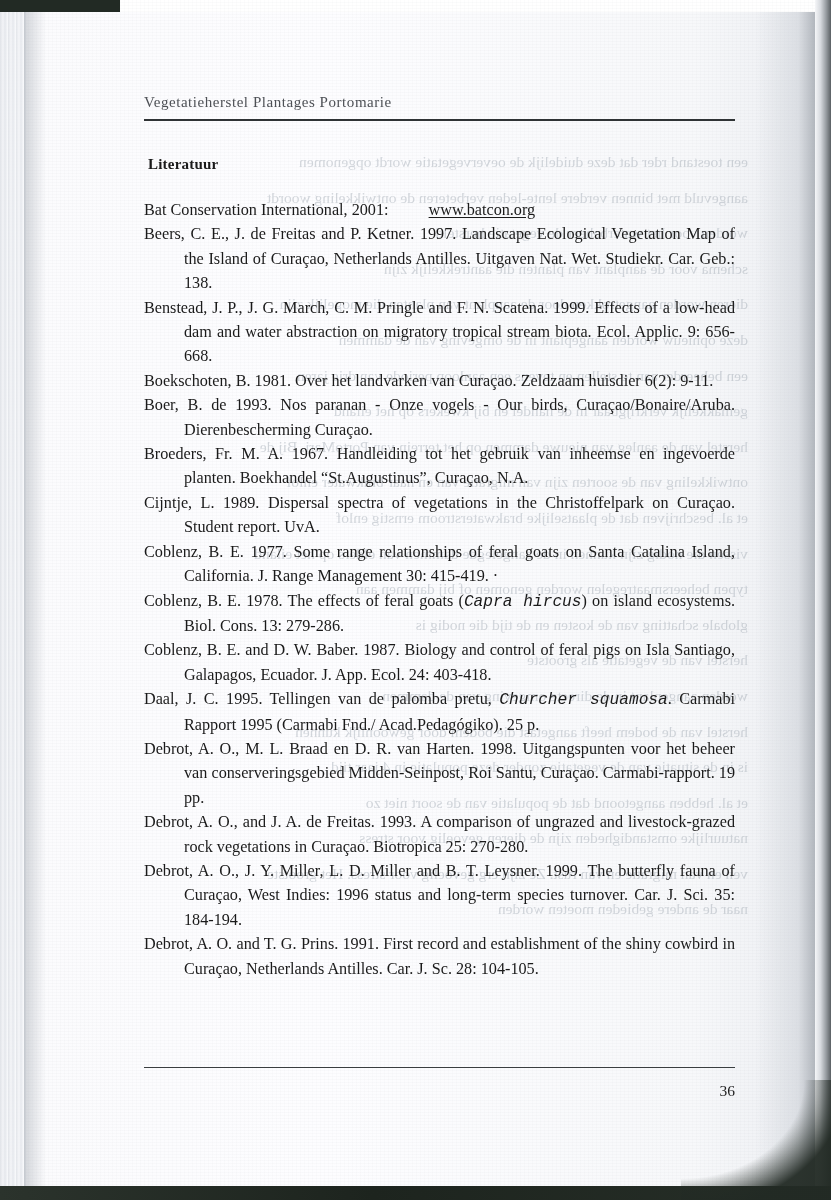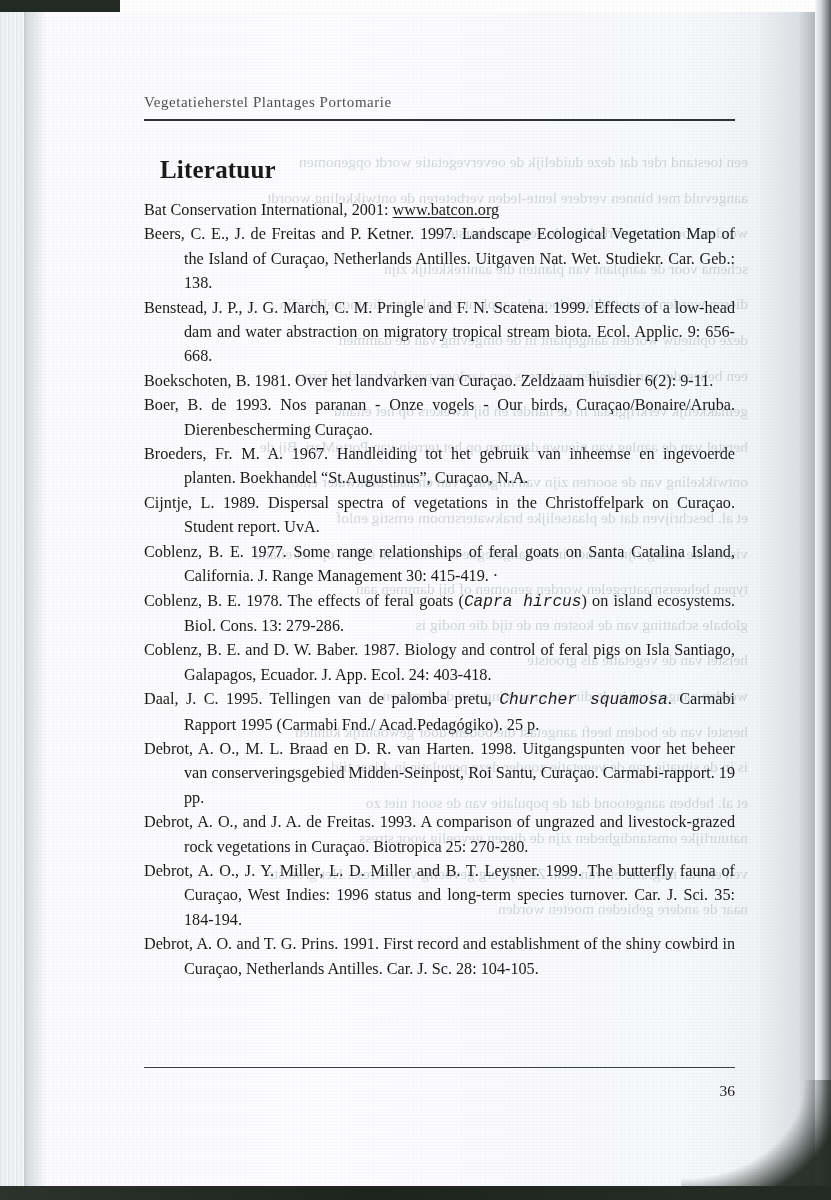--- a/index.html
+++ b/index.html
@@ -110,42 +110,42 @@
     white-space: nowrap;
   }
   .rule-top {
     position: absolute;
     left: 0; top: 119px;
     width: 591px; height: 0;
     border-top: 2.2px solid #2f3335;
   }
   .section-title {
     position: absolute;
-    left: 16px; top: 156px;
-    font-size: 25px;
+    left: 4px; top: 156px;
+    font-size: 15px;
     font-weight: bold;
     letter-spacing: .2px;
   }
 
   .reflist {
     position: absolute;
     left: 0; top: 198px;
     width: 591px;
     font-size: 16.2px;
     line-height: 24.4px;
     text-align: justify;
     text-justify: inter-word;
   }
   .ref {
     margin: 0 0 0 0;
     padding-left: 40px;
     text-indent: -40px;
   }
   .ref i { font-style: italic; font-family: Liberation Mono, monospace; }
-  .ref u { text-underline-offset: 2px; }
+  .ref u { text-underline-offset: 2px; margin-left: 36px; }
 
   .rule-bottom {
     position: absolute;
     left: 0; top: 1067px;
     width: 591px; height: 0;
     border-top: 1.8px solid #3a3e40;
   }
   .folio {
     position: absolute;
     left: 0; top: 1082px;

